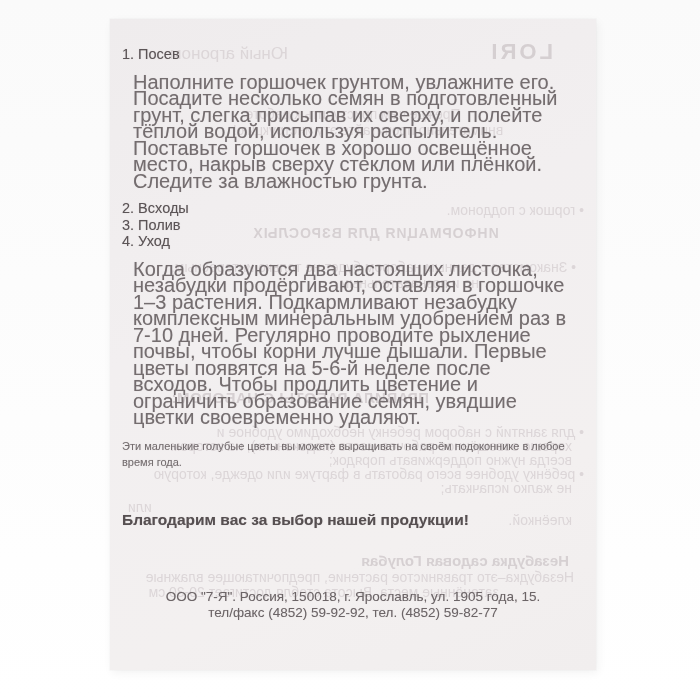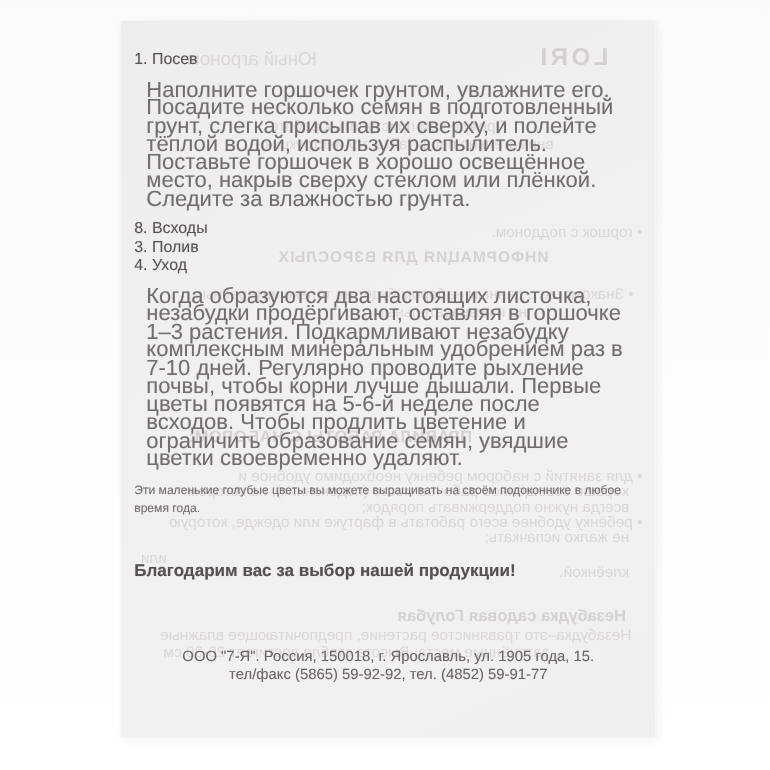--- a/index.html
+++ b/index.html
@@ -74,35 +74,35 @@
   </div>
 
   <div class="content">
 
     <section>
       <h3 class="sec-h">1. Посев</h3>
       <p class="sec-b">Наполните горшочек грунтом, увлажните его. Посадите несколько семян в подготовленный грунт, слегка присыпав их сверху, и полейте тёплой водой, используя распылитель. Поставьте горшочек в хорошо освещённое место, накрыв сверху стеклом или плёнкой. Следите за влажностью грунта.</p>
     </section>
 
     <section>
-      <h3 class="sec-h">8. Всходы</h3>
+      <h3 class="sec-h">2. Всходы</h3>
     </section>
 
     <section>
       <h3 class="sec-h">3. Полив</h3>
     </section>
 
     <section>
       <h3 class="sec-h">4. Уход</h3>
       <p class="sec-b">Когда образуются два настоящих листочка, незабудки продёргивают, оставляя в горшочке 1–3 растения. Подкармливают незабудку комплексным минеральным удобрением раз в 7-10 дней. Регулярно проводите рыхление почвы, чтобы корни лучше дышали. Первые цветы появятся на 5-6-й неделе после всходов. Чтобы продлить цветение и ограничить образование семян, увядшие цветки своевременно удаляют.</p>
     </section>
 
     <p class="note">Эти маленькие голубые цветы вы можете выращивать на своём подоконнике в любое время года.</p>
 
     <p class="thanks">Благодарим вас за выбор нашей продукции!</p>
 
     <div class="footer">
       <div>ООО "7-Я". Россия, 150018, г. Ярославль, ул. 1905 года, 15.</div>
-      <div>тел/факс (5865) 59-92-92, тел. (4852) 59-91-77</div>
+      <div>тел/факс (4852) 59-92-92, тел. (4852) 59-82-77</div>
     </div>
 
   </div>
 </div>
 
 </body></html>

